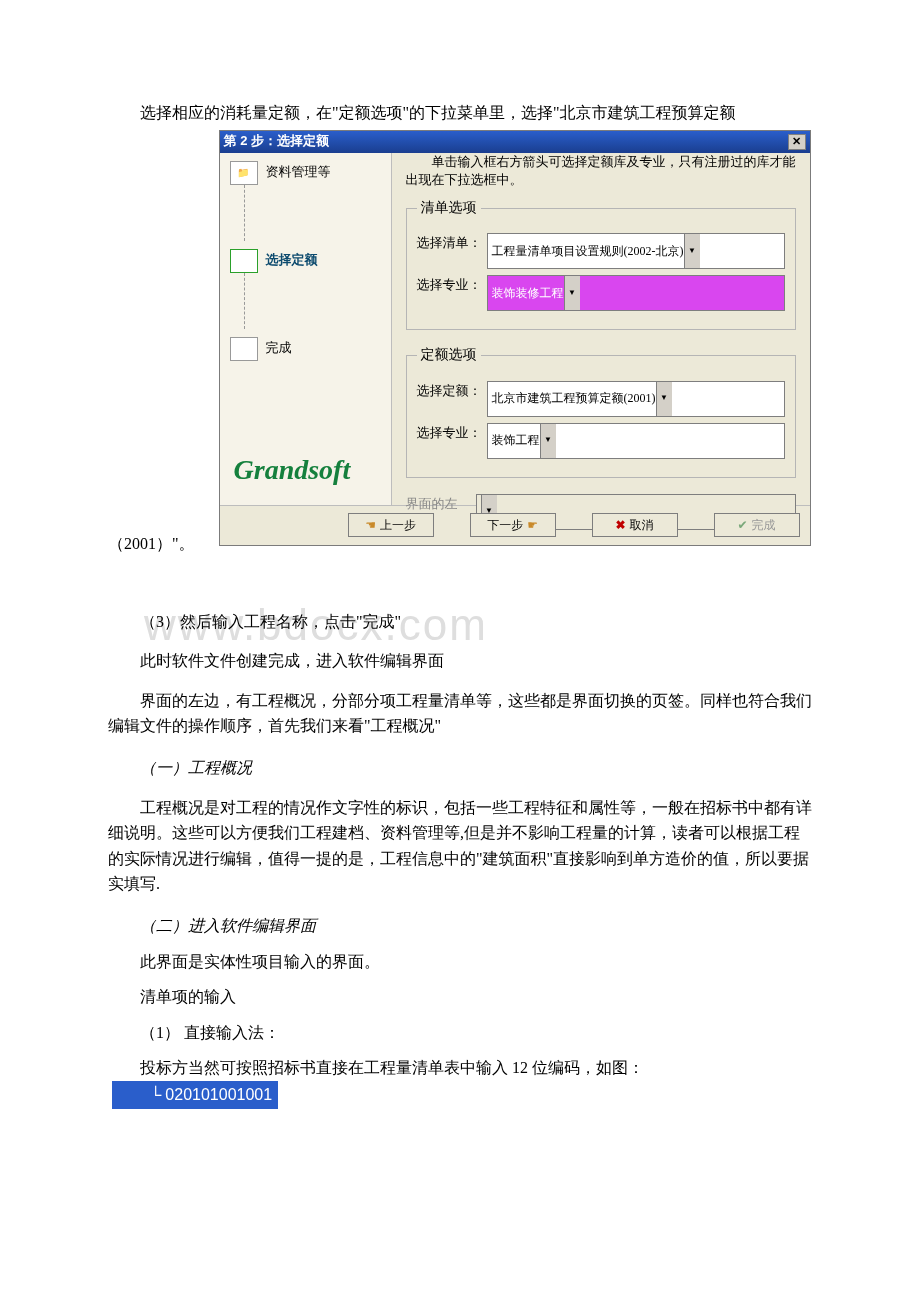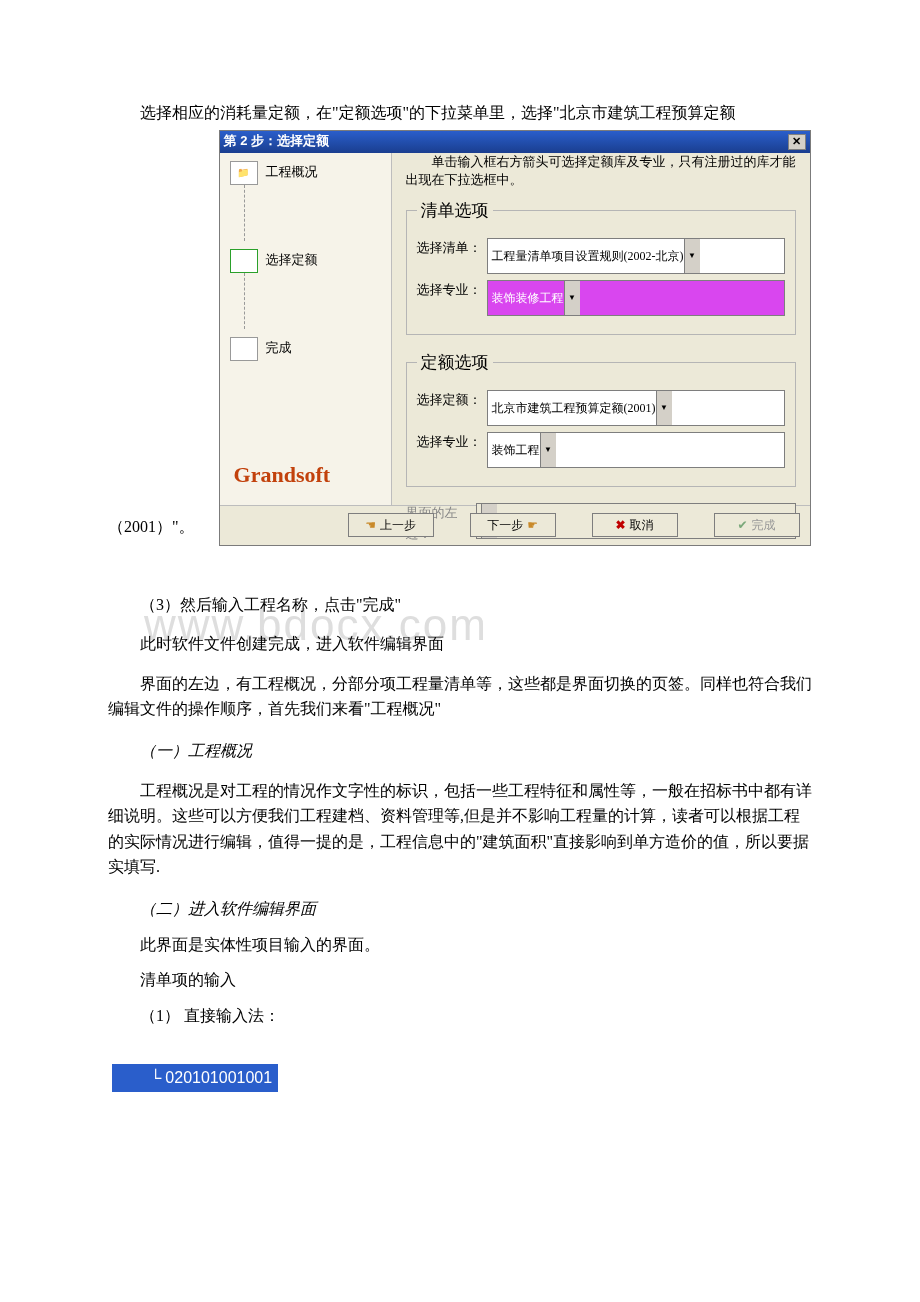--- a/index.html
+++ b/index.html
@@ -28,21 +28,21 @@
     margin-right: 6px;
     padding-bottom: 8px;
   }
   
   
   .dialog {
     width: 592px;
     border: 1px solid #7b7b7b;
     background: #ece9d8;
     margin-left: 18px;
-    margin-bottom: 2px;
+    margin-bottom: 19px;
   }
   .titlebar {
     height: 22px;
     background: linear-gradient(#2a5ecb, #1a3e8f);
     color: #fff;
     display: flex;
     align-items: center;
     justify-content: space-between;
     padding: 0 4px;
     font-family: "Microsoft YaHei", sans-serif;
@@ -77,51 +77,52 @@
     font-family: "Microsoft YaHei","SimSun",sans-serif;
   }
   .wizard-step .box {
     width: 28px; height: 24px;
     background: #fff;
     border: 1px solid #999;
     margin-right: 8px;
     display:flex;align-items:center;justify-content:center;
     font-size:10px;
   }
-  .wizard-step.active { color: #000000; font-weight: normal; }
+  .wizard-step.active { color: #0c4a6e; font-weight: bold; }
   .wizard-step.active .box { border-color:#2aa02a; }
   .step-spacer { height: 56px; border-left: 1px dashed #999; margin-left:24px; }
   .grandsoft {
     position: absolute;
     bottom: 12px;
     left: 14px;
     font-family: "Times New Roman", serif;
+    font-style: italic;
     font-weight: bold;
-    font-size: 22px;
-    color: #c2410c;
+    font-size: 28px;
+    color: #15803d;
   }
   
   .right-pane {
     flex: 1;
     padding: 0 14px;
     font-family: "SimSun", serif;
     font-size: 13px;
   }
   .hint {
     text-indent: 2em;
     margin-bottom: 8px;
     line-height: 1.4;
   }
   
   fieldset {
     border: 1px solid #b5b5b5;
     padding: 8px 10px 12px 10px;
     margin-bottom: 14px;
   }
-  legend { font-size: 17px; padding: 0 4px; }
+  legend { font-size: 14px; padding: 0 4px; }
   .row {
     display:flex; align-items:flex-start;
     margin: 6px 0;
     font-size: 13px;
   }
   .row label { width: 70px; }
   .combo {
     flex:1;
     display:flex;
     border: 1px solid #7e7e7e;
@@ -213,21 +214,21 @@
 
   <div class="dialog">
     <div class="titlebar">
       <span>第 2 步：选择定额</span>
       <span class="close-btn">✕</span>
     </div>
     <div class="dialog-body">
       <div class="left-pane">
         <div class="wizard-step">
           <span class="box">📁</span>
-          <span>工程概况</span>
+          <span>资料管理等</span>
         </div>
         <div class="step-spacer"></div>
         <div class="wizard-step active">
           <span class="box"></span>
           <span>选择定额</span>
         </div>
         <div class="step-spacer"></div>
         <div class="wizard-step">
           <span class="box"></span>
           <span>完成</span>
@@ -313,15 +314,15 @@
 <p class="para" style="text-indent:2em;">界面的左边，有工程概况，分部分项工程量清单等，这些都是界面切换的页签。同样也符合我们编辑文件的操作顺序，首先我们来看"工程概况"</p>
 
 <p class="heading-item">（一）工程概况</p>
 <p class="para" style="text-indent:2em;">工程概况是对工程的情况作文字性的标识，包括一些工程特征和属性等，一般在招标书中都有详细说明。这些可以方便我们工程建档、资料管理等,但是并不影响工程量的计算，读者可以根据工程的实际情况进行编辑，值得一提的是，工程信息中的"建筑面积"直接影响到单方造价的值，所以要据实填写.</p>
 
 <p class="heading-item">（二）进入软件编辑界面</p>
 <p class="para tight">此界面是实体性项目输入的界面。</p>
 <p class="para tight">清单项的输入</p>
 <p class="para tight">（1） 直接输入法：</p>
 <p class="para tight">
-  <br>
+  <span>投标方当然可按照招标书直接在工程量清单表中输入 12 位编码，如图：</span><br>
   <span class="code-chip"><span class="tree">└</span><span>020101001001</span></span>
 </p>
 
 </body></html>

